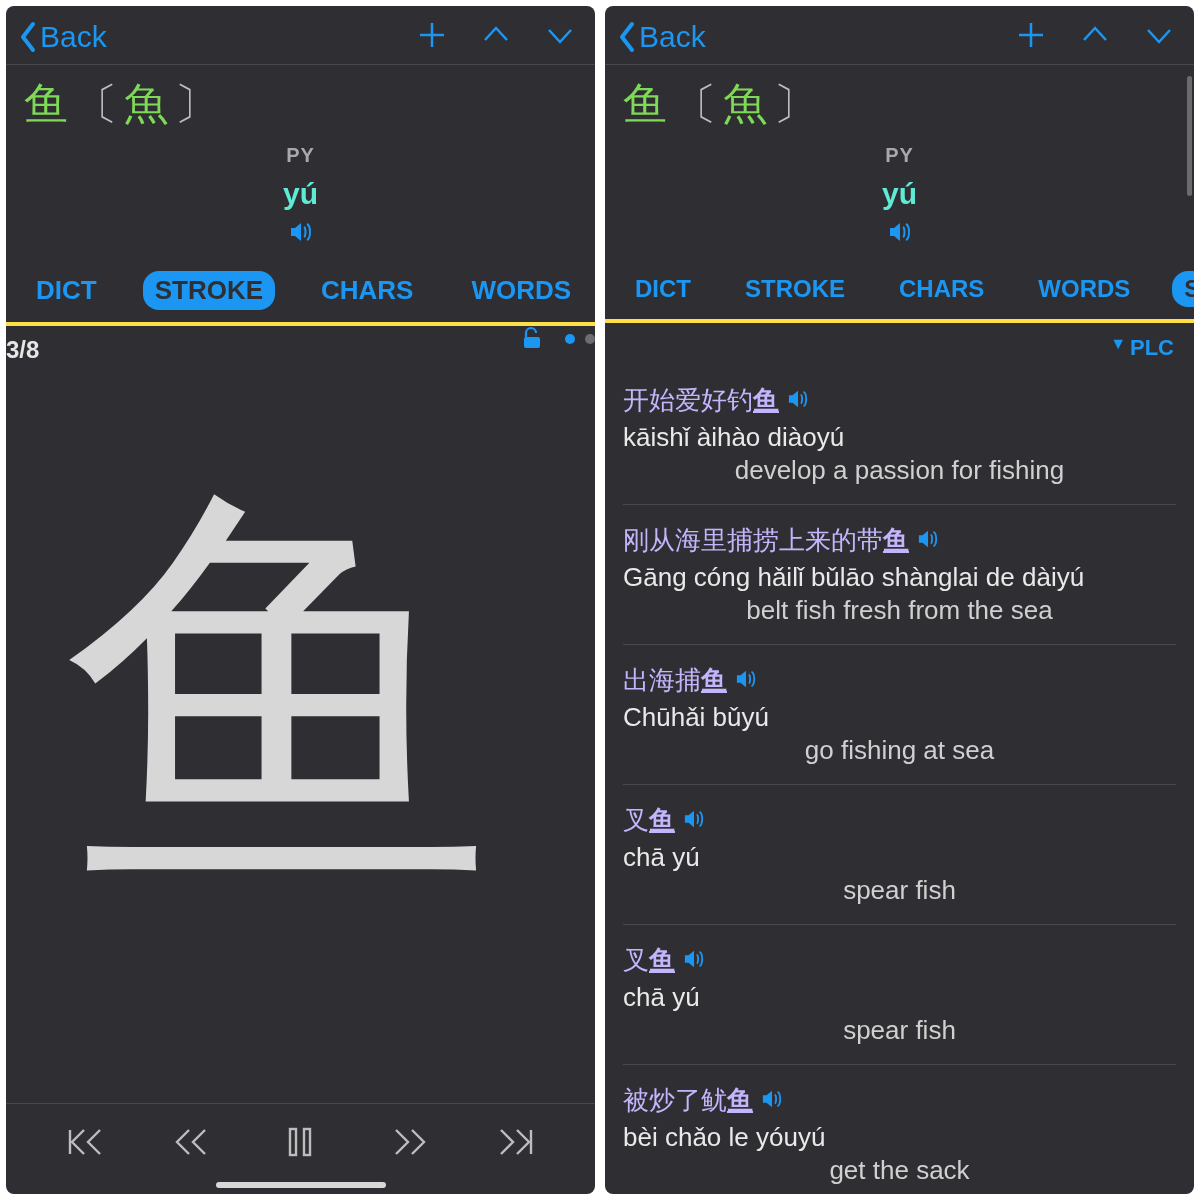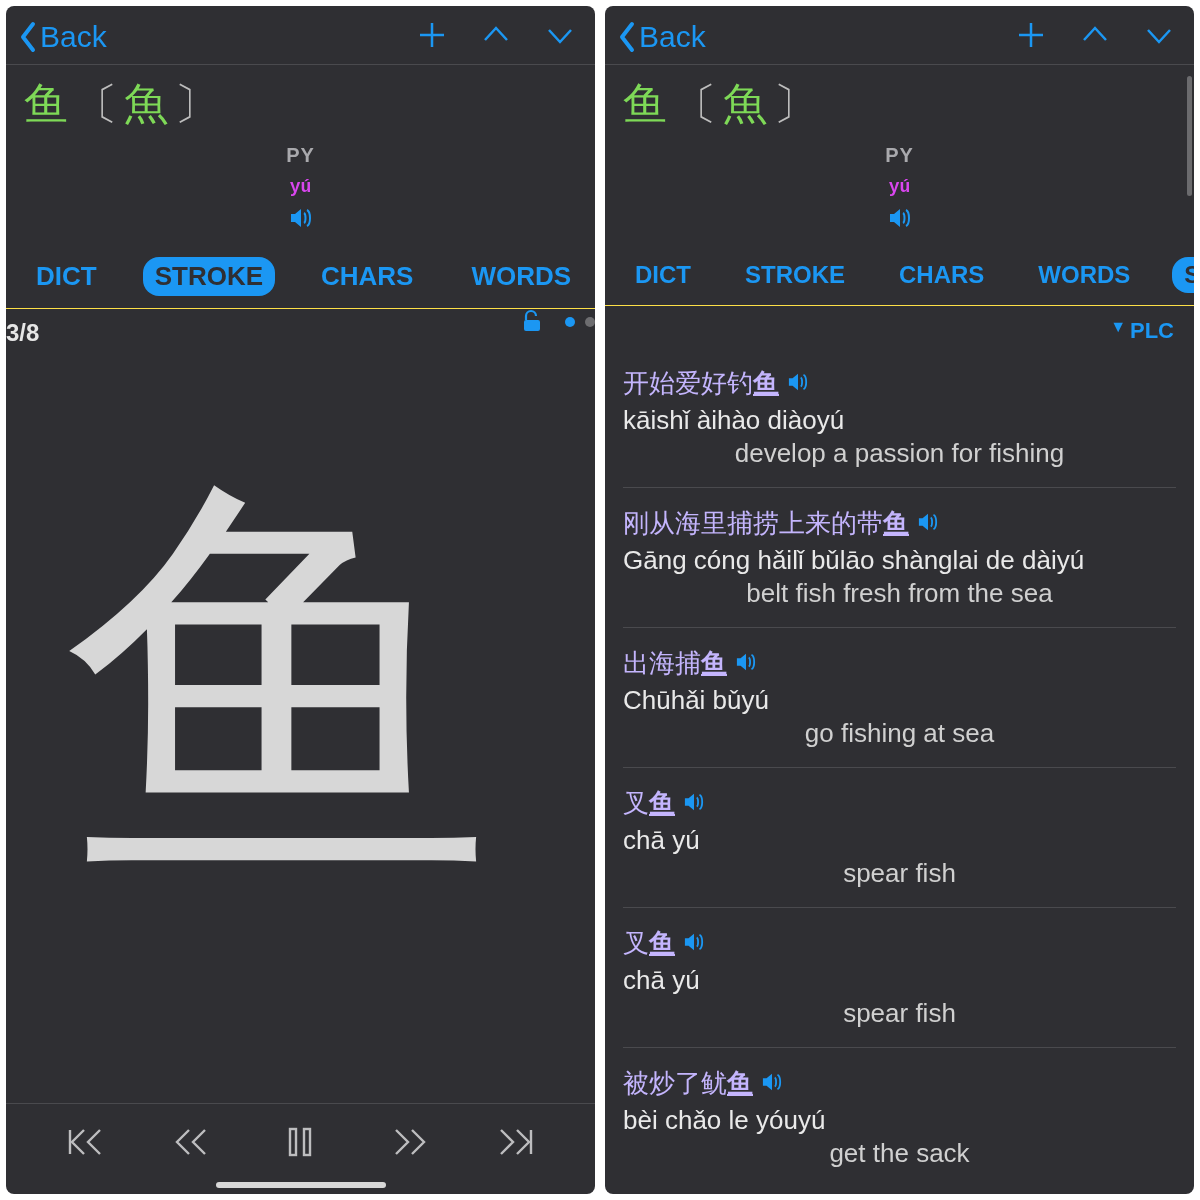--- a/index.html
+++ b/index.html
@@ -30,27 +30,27 @@
   .hr { height:1px; background:#4a4a4e; width:100%; }
   .header {
     padding: 10px 18px 6px 18px;
   }
   .char-row { display:flex; align-items:baseline; gap:6px; }
   .char-simp { color:#7ed957; font-size:44px; font-weight:500; }
   .char-trad { color:#7ed957; font-size:44px; font-weight:500; }
   .bracket { color:#bdbdbd; font-size:44px; }
   .py-row { display:flex; align-items:center; gap:10px; margin-top:10px;flex-direction:column;}
   .py-label { color:#a9a9ad; font-size:20px; font-weight:700; letter-spacing:1px;}
-  .py-text  { color:#d946ef; font-size:18px; font-weight:600;font-family:Liberation Mono, monospace;}
+  .py-text  { color:#5eead4; font-size:30px; font-weight:600;}
   .speaker { color:#1b97f3; }
   .speaker svg{ width:24px; height:22px; fill:#1b97f3;}
   .tabs {
     display:flex; gap: 34px; padding: 18px 18px 12px 18px;
     color:#1b97f3; font-size:26px; font-weight:700;
-    border-bottom:1px solid #fde047;
+    border-bottom:4px solid #fde047;
   }
   .tab { padding:4px 12px; border-radius:16px; cursor:pointer;}
   .tab.active { background:#1b97f3; color:#2f2f33; }
   .right .tabs { gap: 30px; font-size:24px; }
   .stroke-area { flex:1; display:flex; flex-direction:row; }
   .counter { text-align:right; color:#e6e6e6; font-size:24px; font-weight:600; padding:10px 20px 0 0;}
   .glyph-wrap { flex:1; display:flex; align-items:center; justify-content:center; }
   .glyph { font-size:430px; color:#d7d7d7; line-height:1; font-weight:400; position:relative; top:-20px;}
   .pager { display:flex; justify-content:center; gap:10px; padding:8px 0 4px 0;}
   .dot { width:10px; height:10px; border-radius:50%; background:#6d6d70;}

